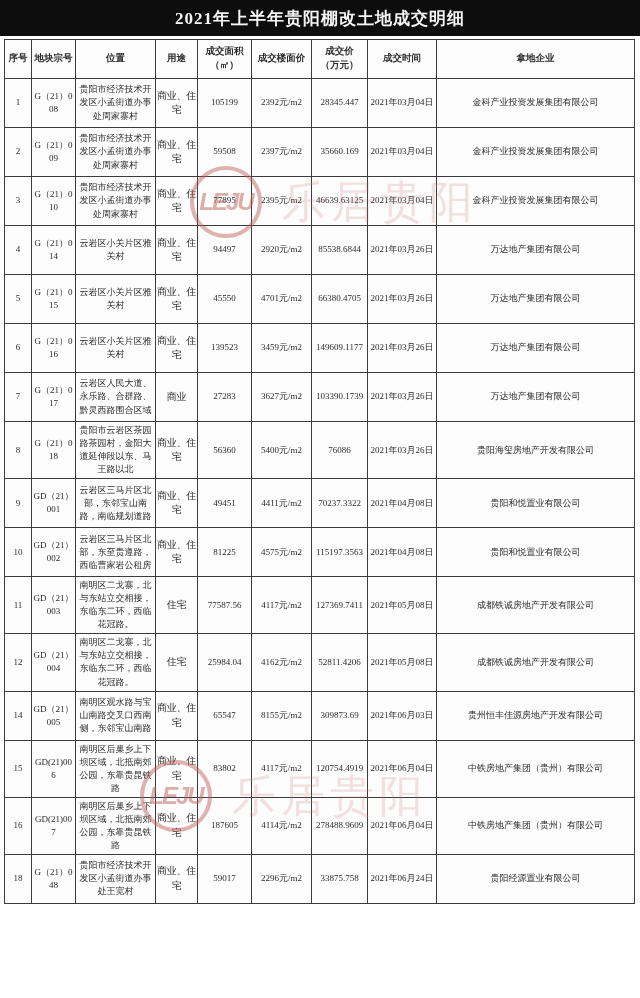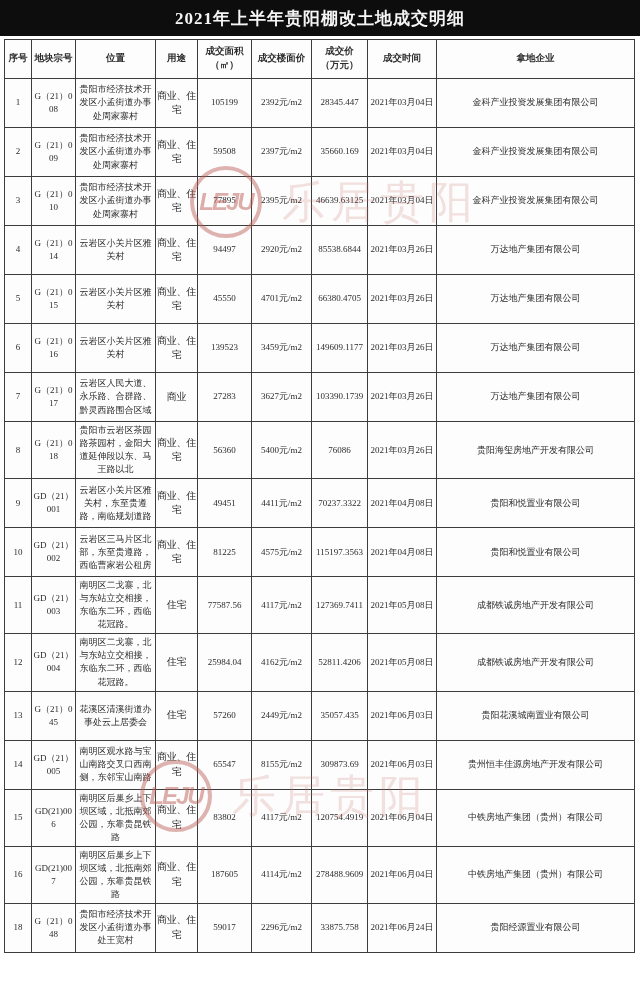--- a/index.html
+++ b/index.html
@@ -210,21 +210,21 @@
           <td>商业、住宅</td>
           <td>56360</td>
           <td>5400元/m2</td>
           <td>76086</td>
           <td>2021年03月26日</td>
           <td>贵阳海玺房地产开发有限公司</td>
         </tr>
         <tr>
           <td>9</td>
           <td>GD（21）001</td>
-          <td>云岩区小关片区雅关村，东至贵遵路，南临规划道路</td>
+          <td>云岩区三马片区北部，东邻宝山南路，南临规划道路</td>
           <td>商业、住宅</td>
           <td>49451</td>
           <td>4411元/m2</td>
           <td>70237.3322</td>
           <td>2021年04月08日</td>
           <td>贵阳和悦置业有限公司</td>
         </tr>
         <tr>
           <td>10</td>
           <td>GD（21）002</td>
@@ -252,31 +252,20 @@
           <td>GD（21）004</td>
           <td>南明区二戈寨，北与东站立交相接，东临东二环，西临花冠路。</td>
           <td>住宅</td>
           <td>25984.04</td>
           <td>4162元/m2</td>
           <td>52811.4206</td>
           <td>2021年05月08日</td>
           <td>成都铁诚房地产开发有限公司</td>
         </tr>
         <tr>
-          <td>13</td>
-          <td>G（21）045</td>
-          <td>花溪区清溪街道办事处云上居委会</td>
-          <td>住宅</td>
-          <td>57260</td>
-          <td>2449元/m2</td>
-          <td>35057.435</td>
-          <td>2021年06月03日</td>
-          <td>贵阳花溪城南置业有限公司</td>
-        </tr>
-        <tr>
           <td>14</td>
           <td>GD（21）005</td>
           <td>南明区观水路与宝山南路交叉口西南侧，东邻宝山南路</td>
           <td>商业、住宅</td>
           <td>65547</td>
           <td>8155元/m2</td>
           <td>309873.69</td>
           <td>2021年06月03日</td>
           <td>贵州恒丰佳源房地产开发有限公司</td>
         </tr>

